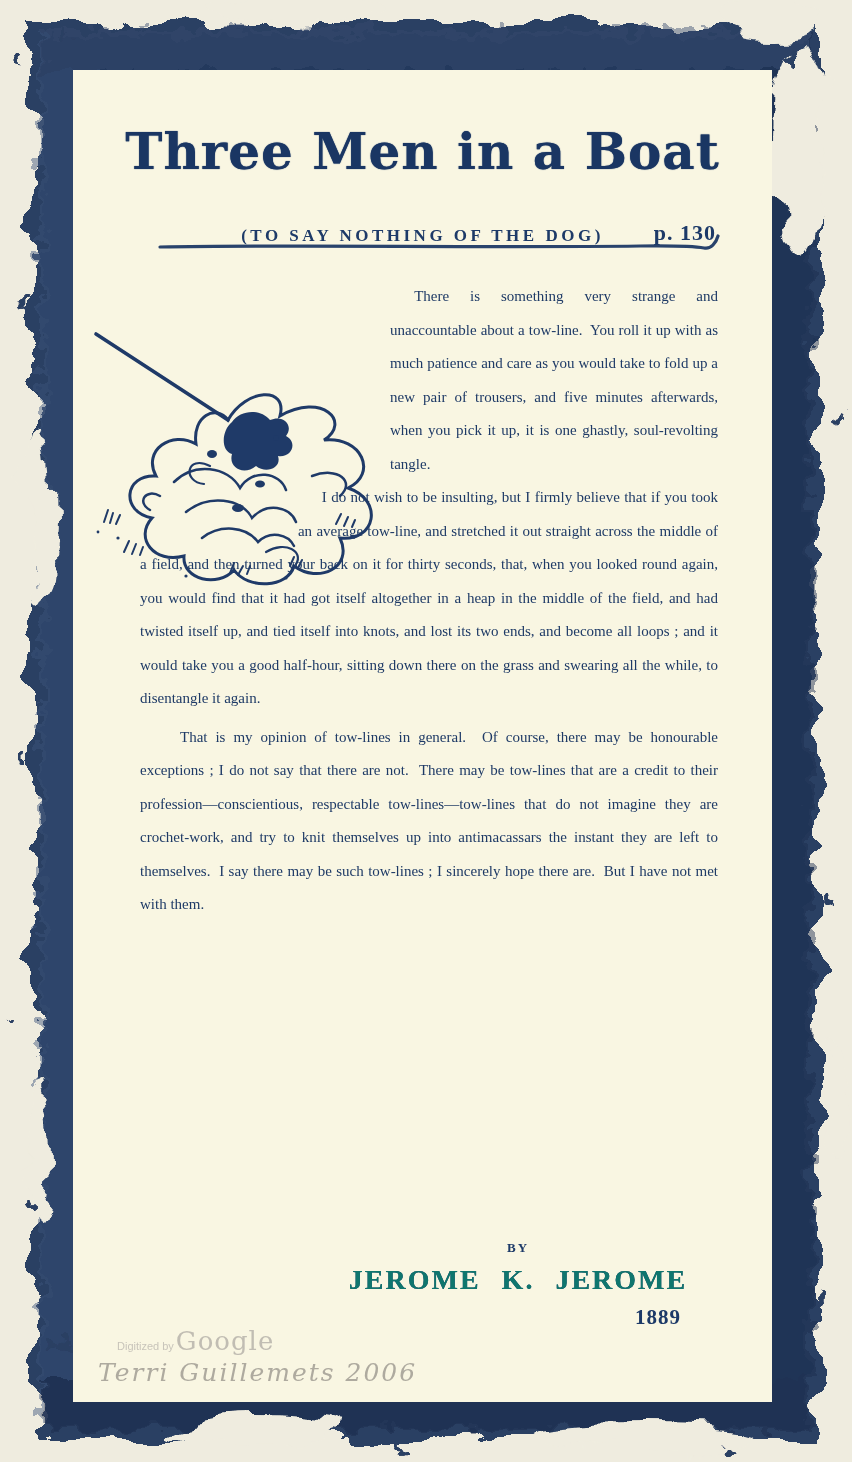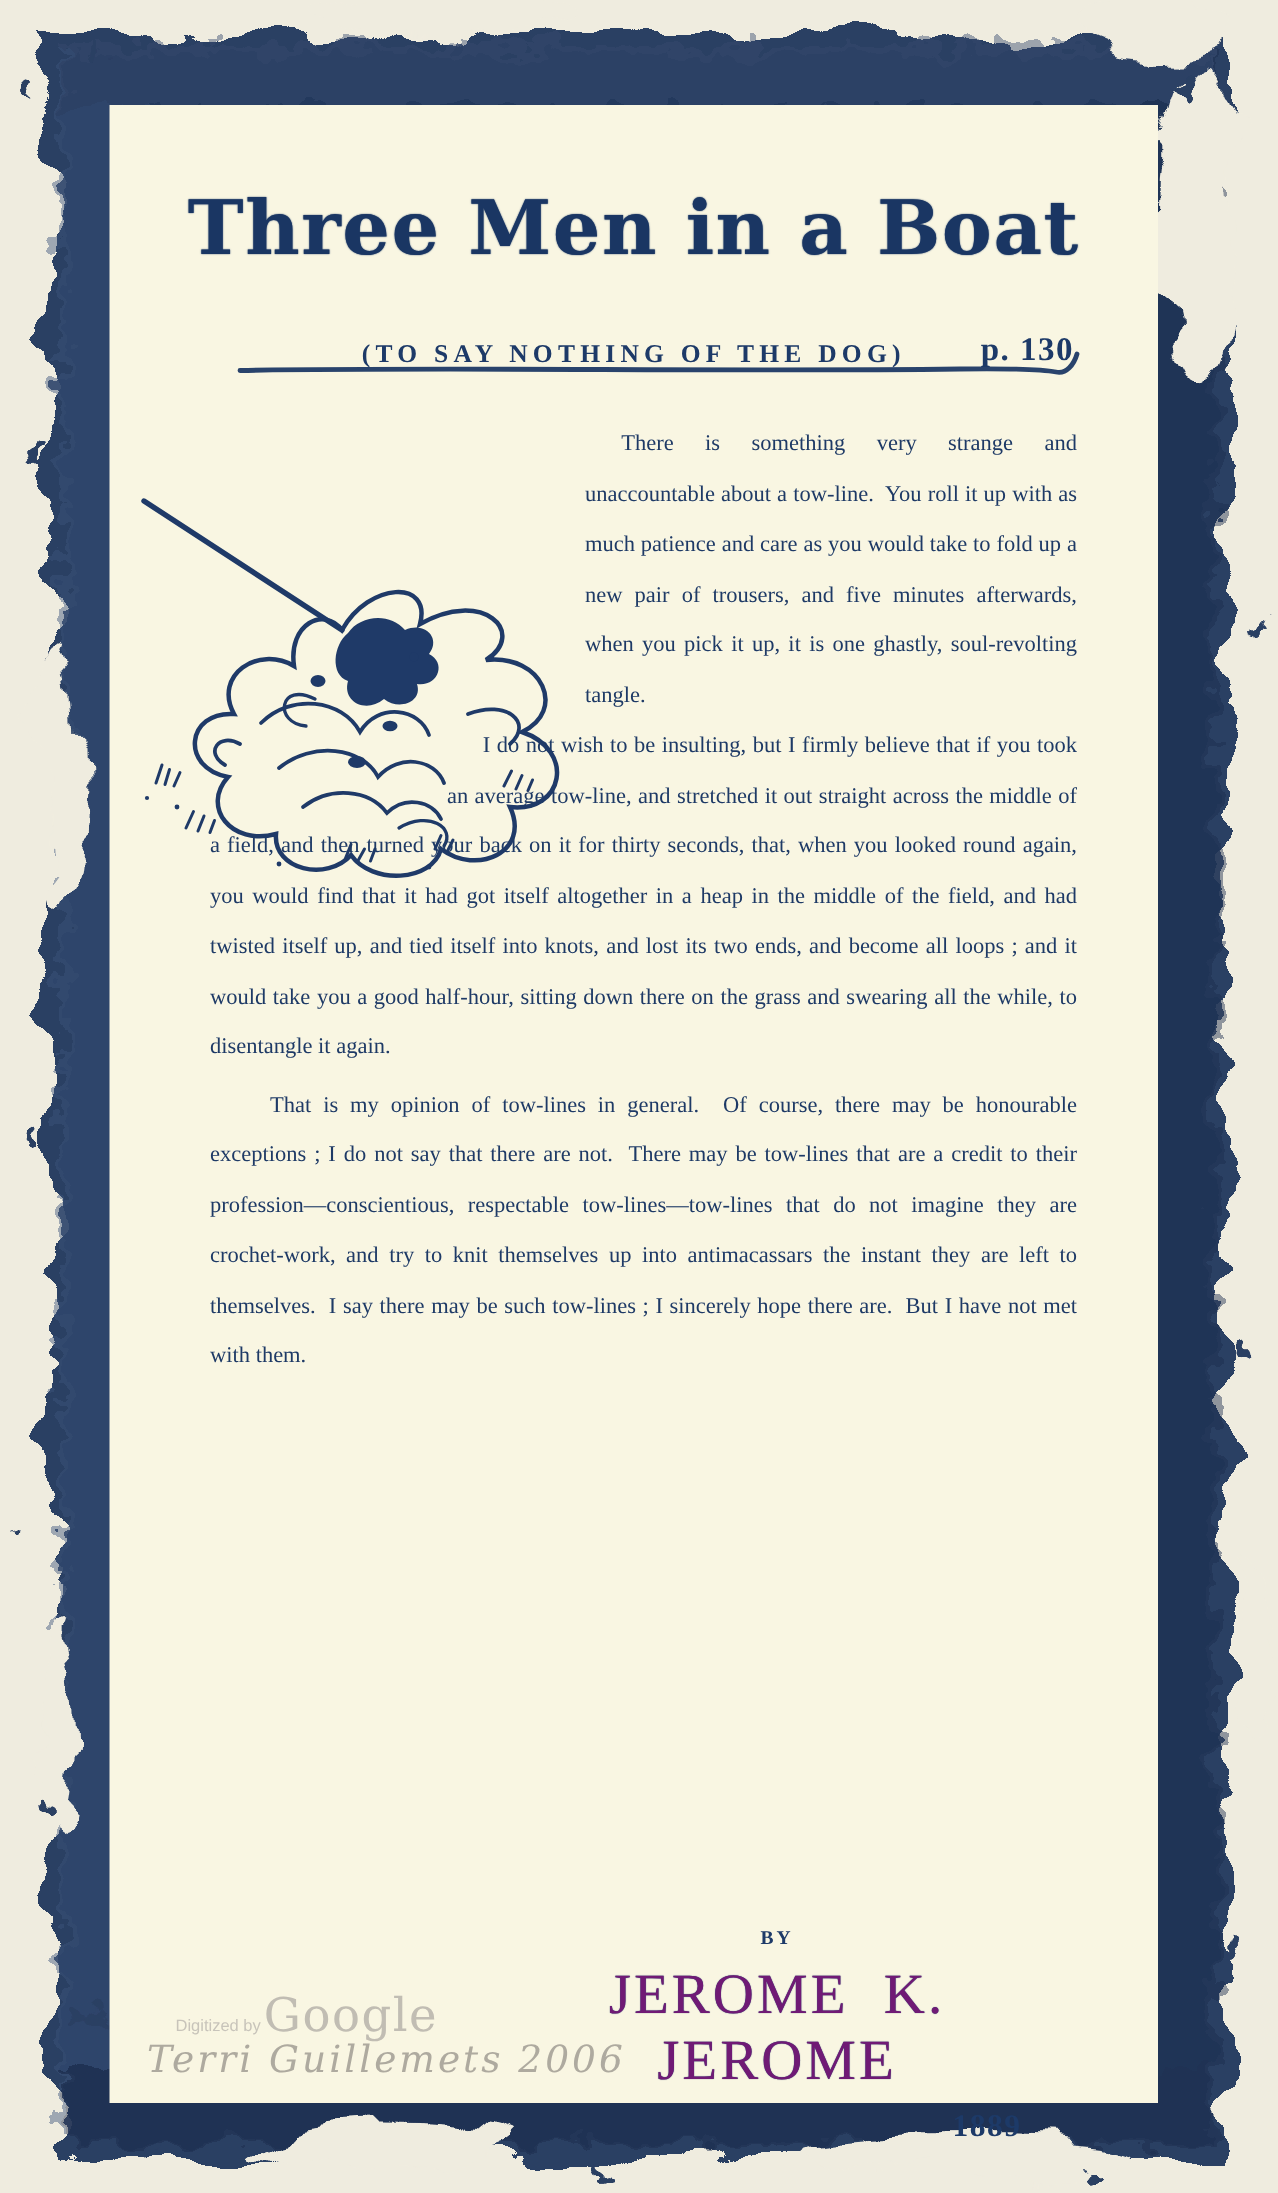--- a/index.html
+++ b/index.html
@@ -22,30 +22,30 @@
   .para-indent{text-indent:40px;}
   .p3{margin-top:5px !important;}
   .ital{}
 
   .illu-float{float:left;width:250px;height:230px;margin-top:68px;
         shape-outside:polygon(0 0,200px 0,224px 30px,248px 62px,250px 96px,
                               250px 168px,178px 196px,154px 230px,0 230px);
         shape-margin:6px;}
   .illu{width:310px;height:260px;margin:-22px 0 0 -50px;overflow:visible;}
 
-  .signature{position:absolute;left:270px;top:1170px;width:350px;text-align:center;margin-top:44px;}
+  .signature{position:absolute;left:270px;top:1170px;width:350px;text-align:center;}
   .by{font-size:13px;font-weight:700;letter-spacing:2px;color:#1d3a68;}
-  .author{margin-top:8px;font-size:38px;letter-spacing:2px;word-spacing:12px;
-          color:#701a75;text-shadow:0 0 .6px #1c3866;}
+  .author{margin-top:8px;font-size:28px;letter-spacing:2px;word-spacing:12px;
+          color:#0f766e;text-shadow:0 0 .6px #1c3866;font-weight:bold;}
   .year{margin-top:9px;text-align:right;padding-right:12px;font-size:21px;
         font-weight:700;letter-spacing:1px;color:#1d3a68;}
 
   .wm-google{position:absolute;left:44px;top:1256px;display:flex;align-items:baseline;}
   .wm-digitized{font-family:"Liberation Sans",sans-serif;font-size:11px;color:#c8c4ba;}
-  .wm-g{font-family:"DejaVu Serif",serif;font-size:31px;color:#c1bdb3;letter-spacing:1px;margin-left:2px;}
+  .wm-g{font-family:"DejaVu Serif",serif;font-size:26px;color:#c1bdb3;letter-spacing:1px;margin-left:2px;}
   .wm-attrib{position:absolute;left:25px;top:1288px;font-style:italic;
         font-size:25px;letter-spacing:2px;color:#aeaa9f;font-family:"DejaVu Serif",serif;}
 </style>
 </head>
 <body>
 
 <div class="stage">
 
   <svg class="bg" width="852" height="1462" viewBox="0 0 852 1462" aria-hidden="true">
     <defs>

